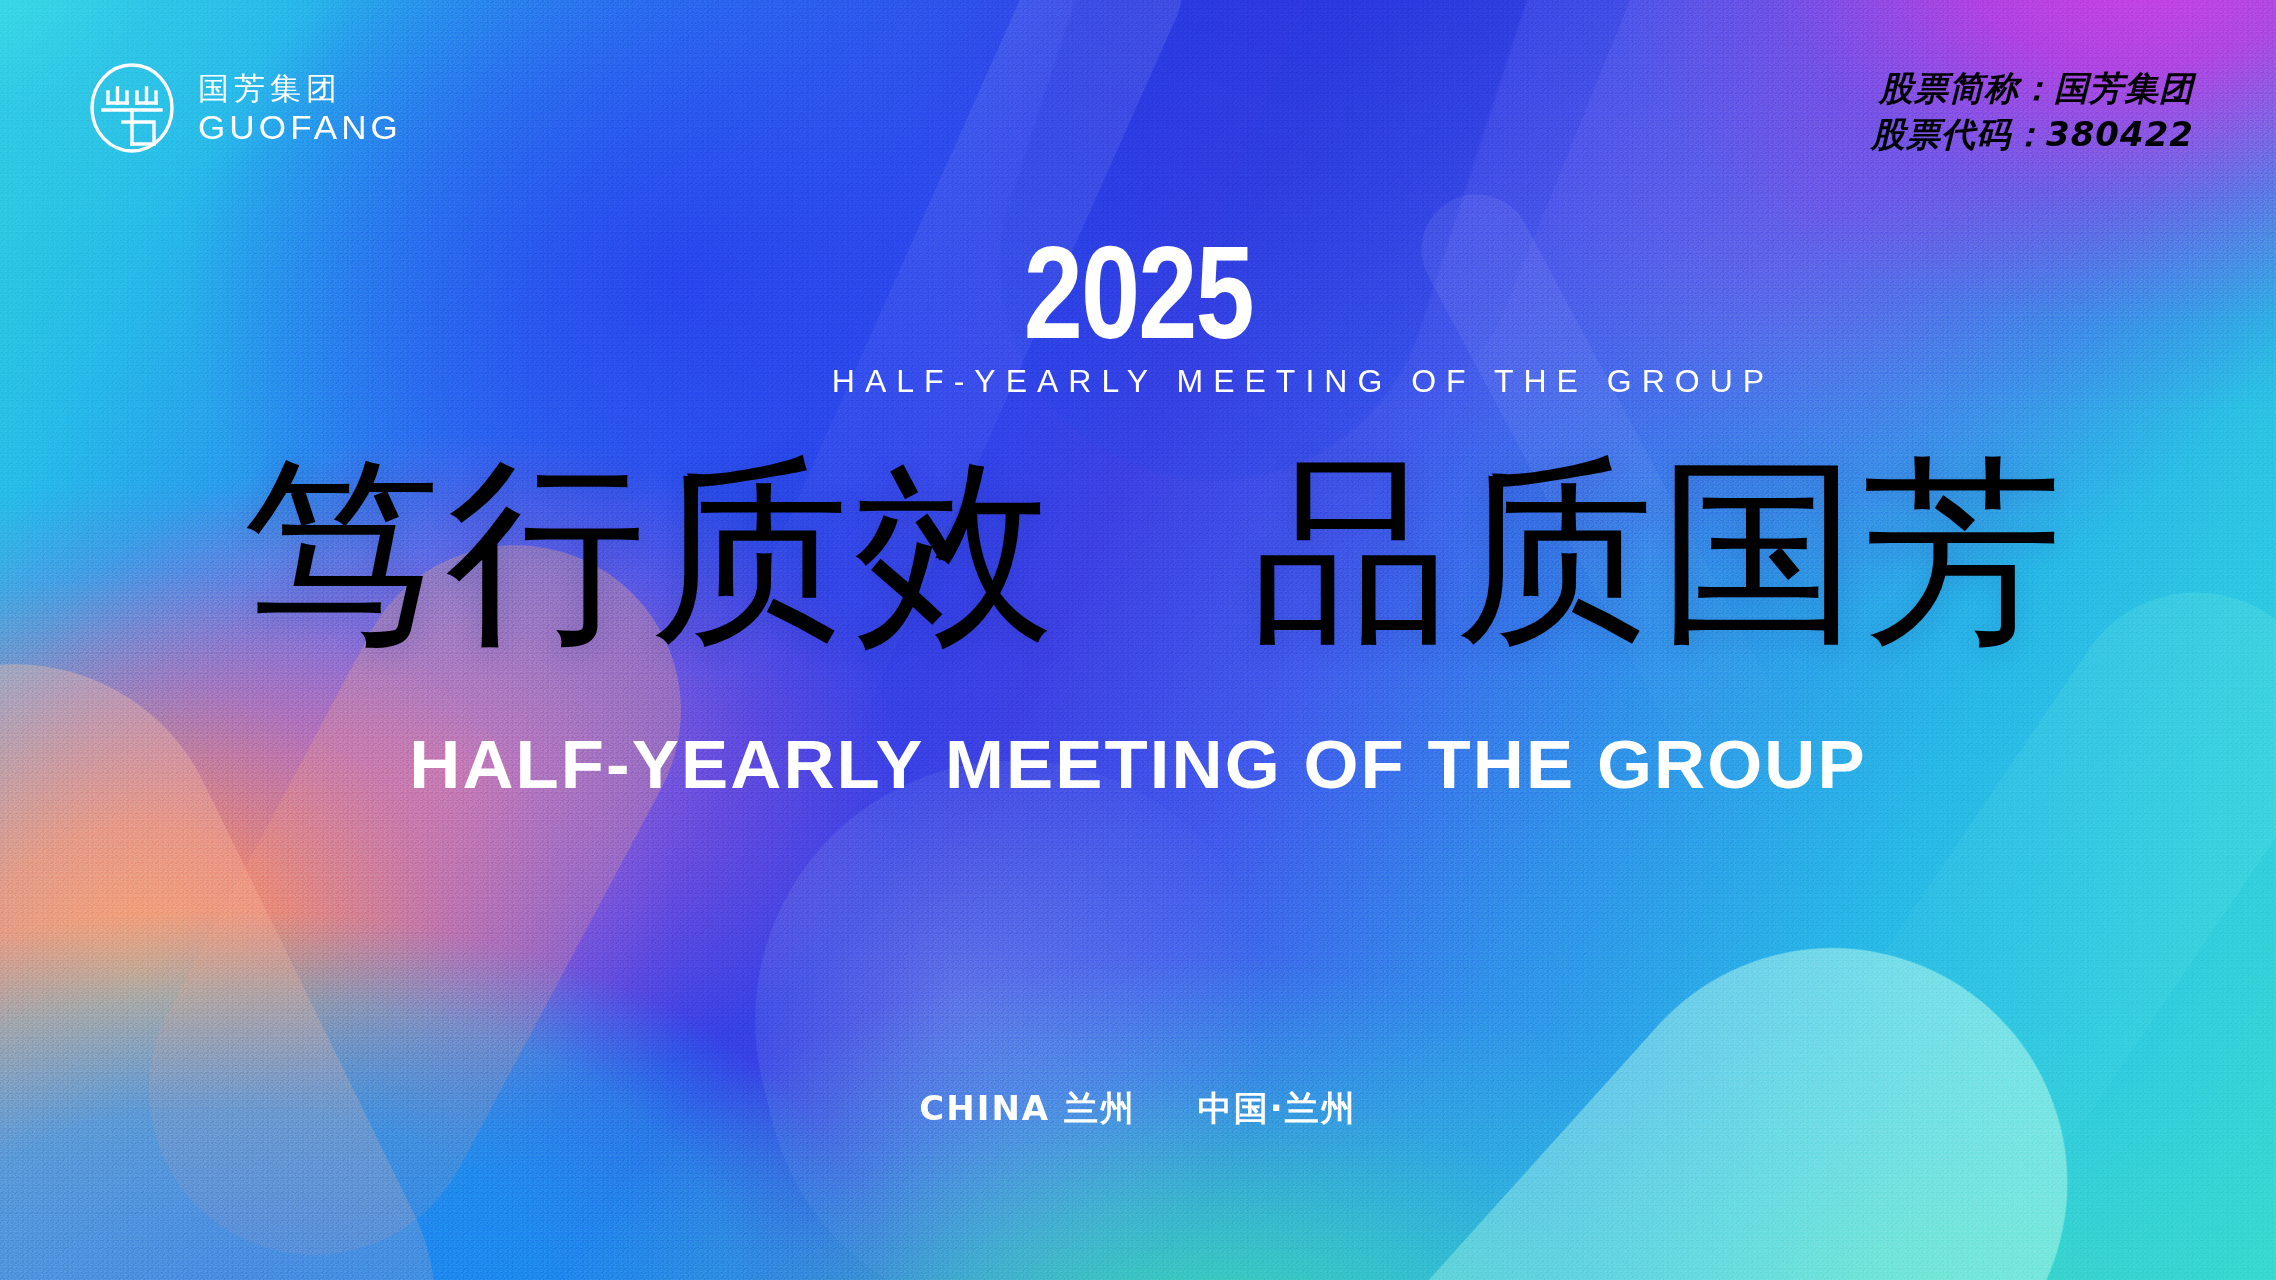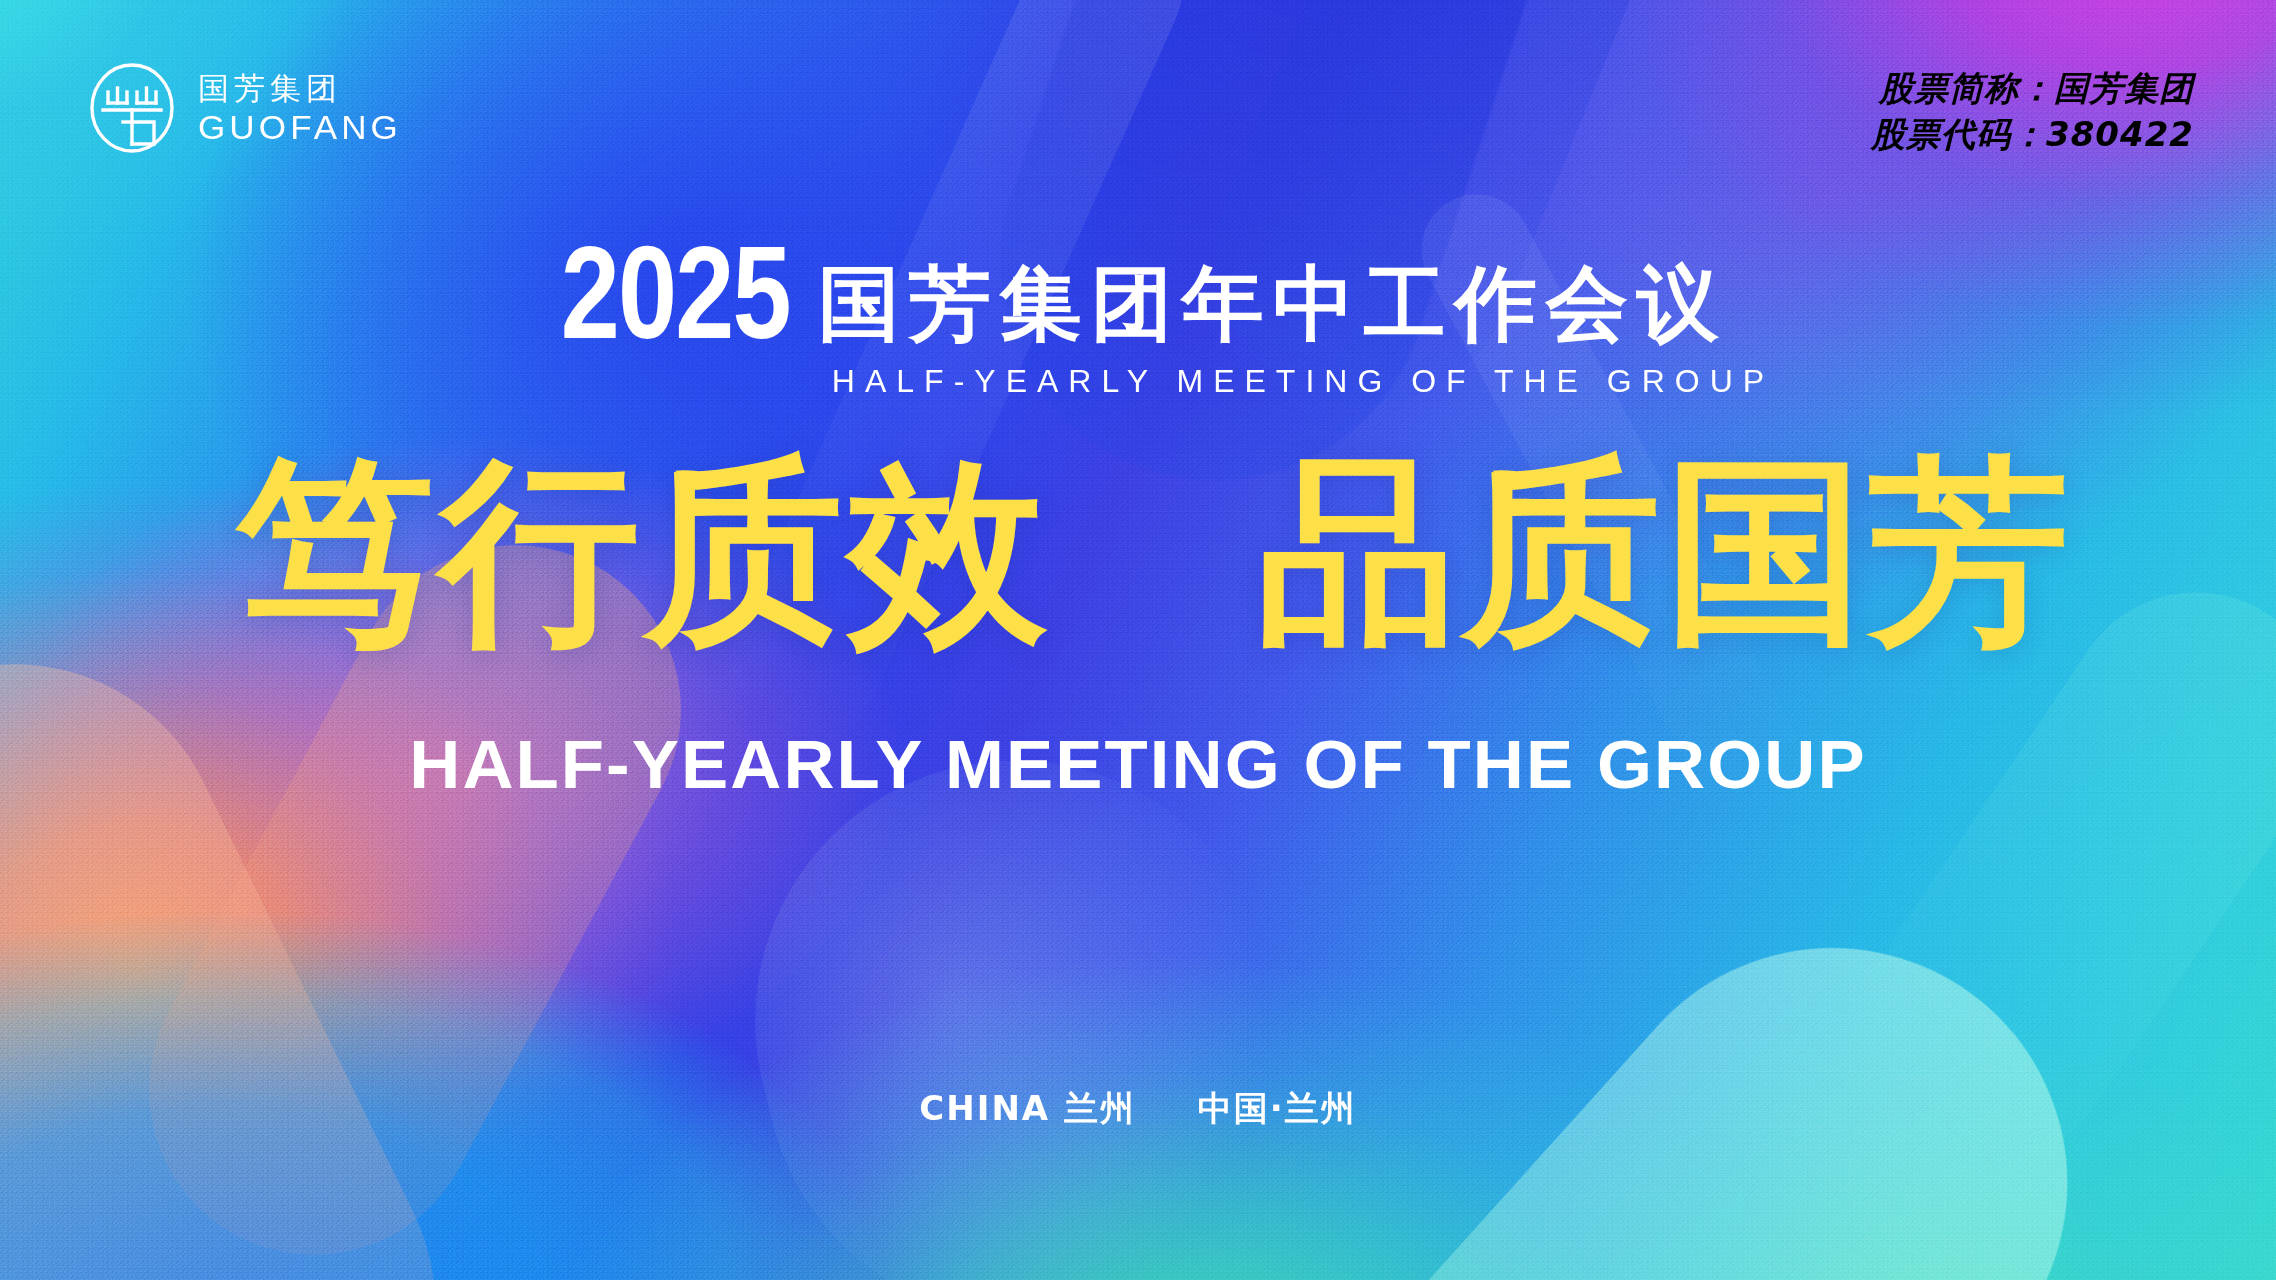--- a/index.html
+++ b/index.html
@@ -194,21 +194,21 @@
   }
   #event-title-en{
     margin-top:14px;color:#fff;font-size:32px;font-weight:400;
     letter-spacing:10px;padding-left:330px;
     font-family:"Liberation Sans",sans-serif;
   }
 
   
   #headline-cn{
     position:absolute;left:0;right:0;top:452px;text-align:center;
-    color:#fde047;font-size:200px;font-weight:700;line-height:1;
+    color:#000000;font-size:200px;font-weight:400;line-height:1;
     letter-spacing:4px;white-space:nowrap;
     font-family:"DejaVu Sans","Liberation Sans",sans-serif;
     text-shadow:0 4px 26px rgba(20,40,140,.18);
     padding-left:32px;
   }
   #headline-gap{display:inline-block;width:58px;}
   #headline-en{
     position:absolute;left:0;right:0;top:725px;text-align:center;
     color:#fff;font-size:68px;font-weight:700;letter-spacing:2px;
     font-family:"Liberation Sans",sans-serif;
@@ -292,21 +292,20 @@
     </div>
 
     <div id="stock-info">
       <div>股票简称：国芳集团</div>
       <div>股票代码：380422</div>
     </div>
 
     <div id="event-title-band">
       <div id="event-title-row">
         <span id="event-year">2025</span>
-        <span id="event-title-cn">国芳集团年中工作会议</span>
       </div>
       <div id="event-title-en">HALF-YEARLY MEETING OF THE GROUP</div>
     </div>
 
     <div id="headline-cn">
       <span>笃行质效</span>
       <span id="headline-gap"></span>
       <span>品质国芳</span>
     </div>
     <div id="headline-en">HALF-YEARLY MEETING OF THE GROUP</div>

